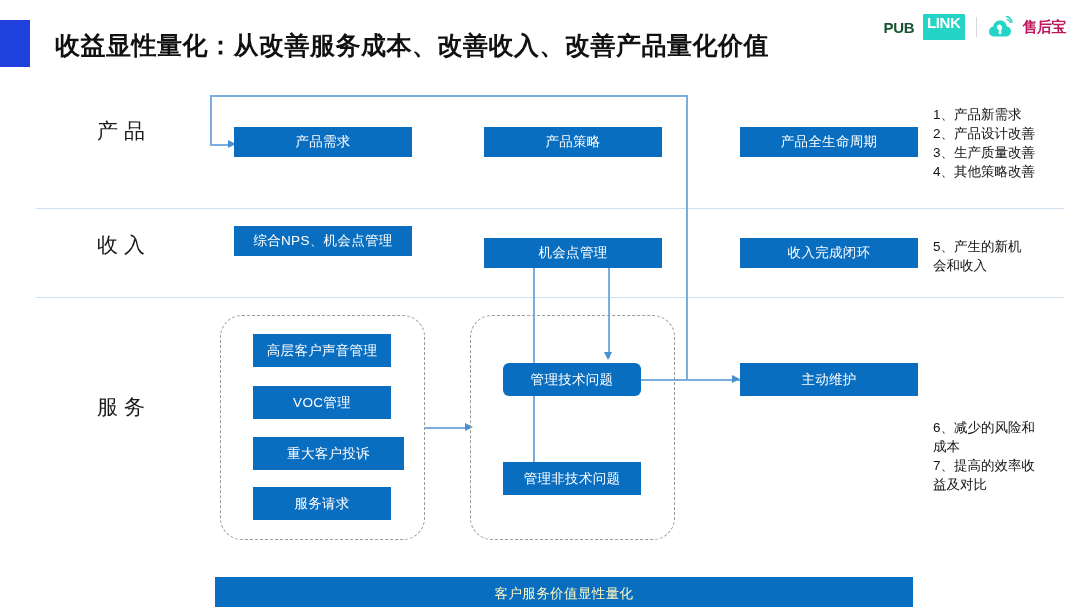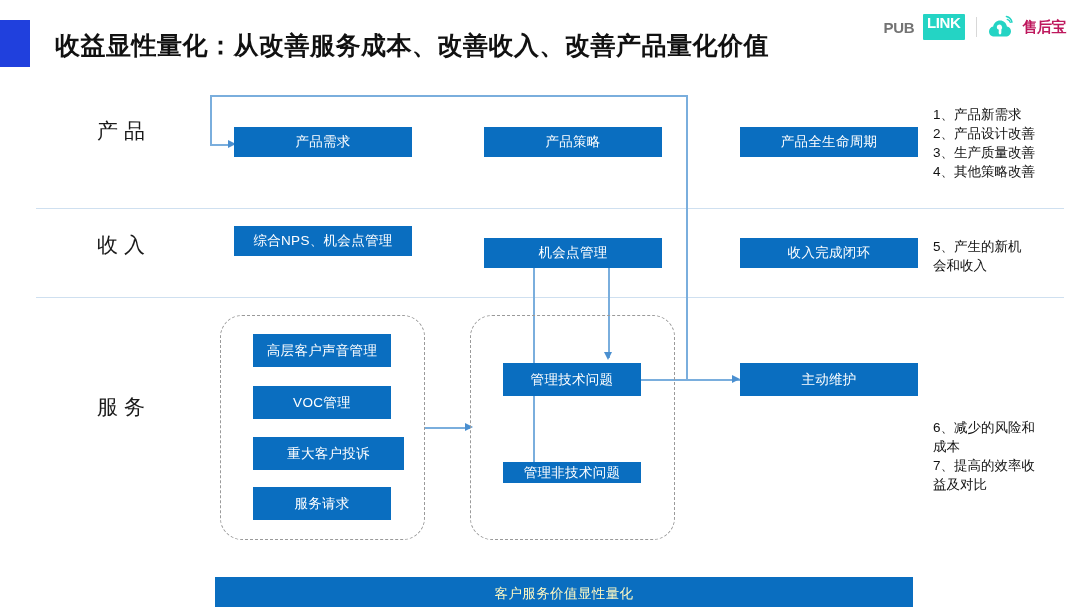--- a/index.html
+++ b/index.html
@@ -20,21 +20,21 @@
   .slide-title {
     position: absolute; left: 55px; top: 29px;
     font-size: 25px; font-weight: 700; color: #111111;
     letter-spacing: 0.5px; white-space: nowrap;
   }
   .logo-wrap {
     position: absolute; right: 14px; top: 14px;
     display: flex; align-items: center; gap: 9px;
   }
   .pub-text {
-    font-size: 15px; font-weight: 800; color: #737373;
+    font-size: 15px; font-weight: 800; color: #14532d;
     letter-spacing: -0.4px;
   }
   .link-badge {
     background: #24d4c4; color: #ffffff;
     font-size: 15px; font-weight: 800; letter-spacing: -0.4px;
     padding: 0px 4px 9px 4px; border-radius: 1px;
   }
   .logo-div { width:1px; height:20px; background:#d8d8d8; margin:0 2px; }
   .cloud-icon { display:block; }
   .brand-cn {
@@ -166,22 +166,22 @@
 
   <div class="pbox" style="left:234px; top:226px; width:178px; height:30px;">综合NPS、机会点管理</div>
   <div class="pbox" style="left:484px; top:238px; width:178px; height:30px;">机会点管理</div>
   <div class="pbox" style="left:740px; top:238px; width:178px; height:30px;">收入完成闭环</div>
 
   <div class="pbox" style="left:253px; top:334px; width:138px; height:33px;">高层客户声音管理</div>
   <div class="pbox" style="left:253px; top:386px; width:138px; height:33px;">VOC管理</div>
   <div class="pbox" style="left:253px; top:437px; width:151px; height:33px;">重大客户投诉</div>
   <div class="pbox" style="left:253px; top:487px; width:138px; height:33px;">服务请求</div>
 
-  <div class="pbox" style="left:503px; top:363px; width:138px; height:33px;">管理技术问题</div>
-  <div class="pbox" style="left:503px; top:462px; width:138px; height:21px;">管理非技术问题</div>
+  <div class="pbox" style="left:503px; top:363px; width:138px; height:33px;border-radius:6px;">管理技术问题</div>
+  <div class="pbox" style="left:503px; top:462px; width:138px; height:33px;">管理非技术问题</div>
 
   <div class="pbox" style="left:740px; top:363px; width:178px; height:33px;">主动维护</div>
 
   <div class="note" style="top:105px;">1、产品新需求
 2、产品设计改善
 3、生产质量改善
 4、其他策略改善</div>
   <div class="note" style="top:237px;">5、产生的新机
 会和收入</div>
   <div class="note" style="top:418px;">6、减少的风险和

